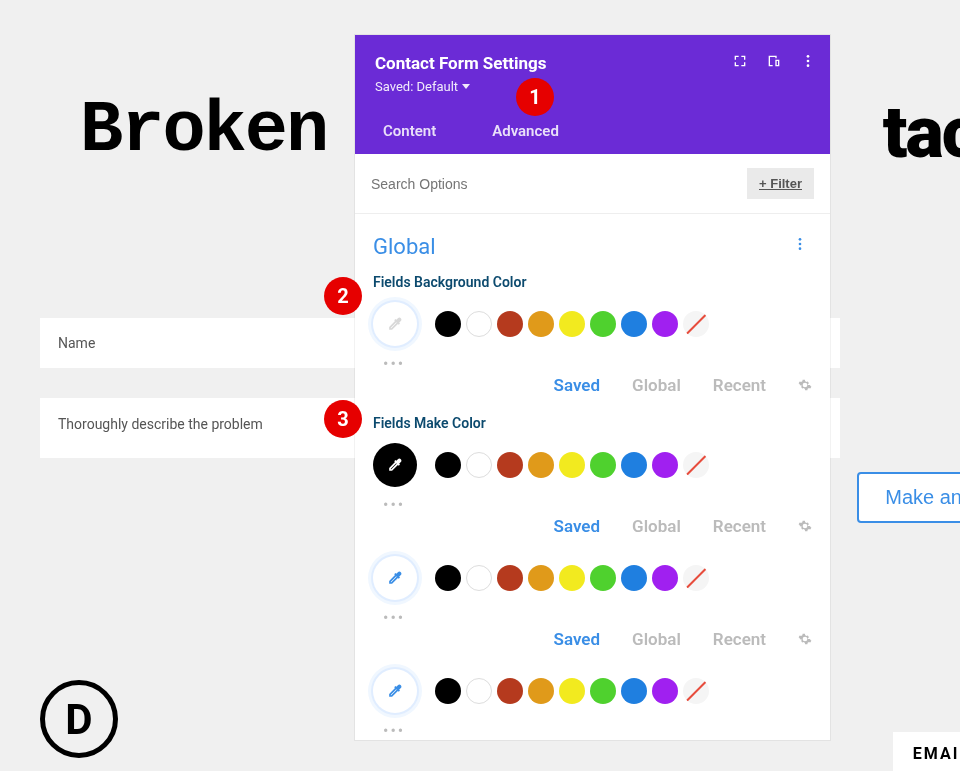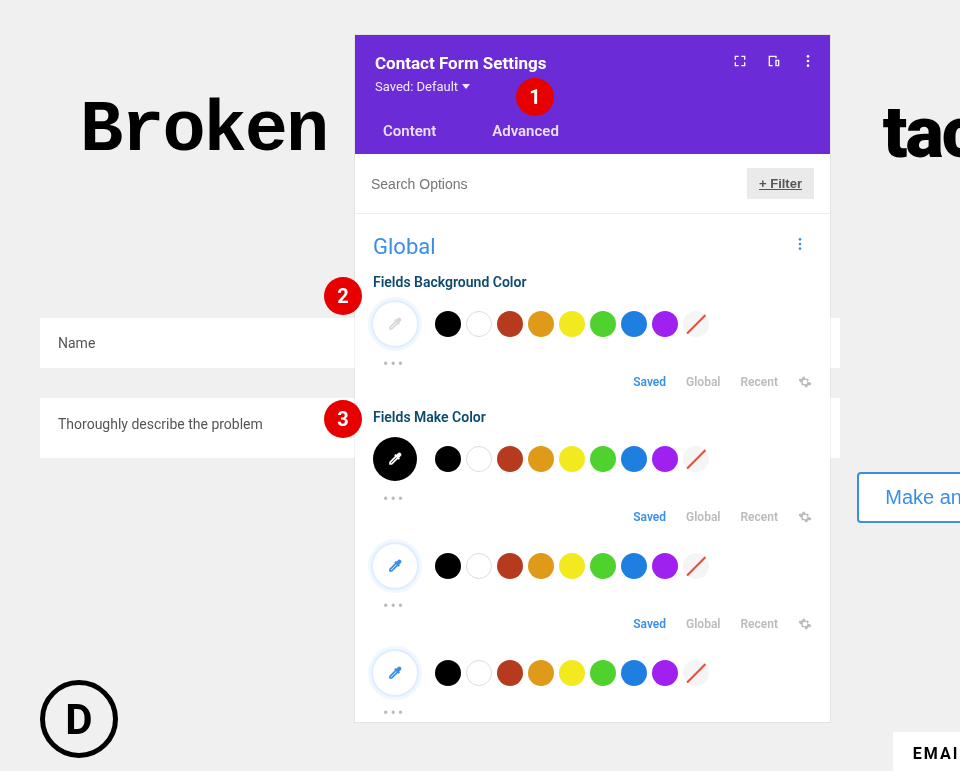--- a/index.html
+++ b/index.html
@@ -167,21 +167,21 @@
   .sw.none {
     background: #f5f5f5;
     position: relative;
     overflow:hidden;
   }
   .sw.none::after {
     content:""; position:absolute; left:50%; top:-10%; width:2px; height:120%; background:#e74c3c;
     transform: rotate(45deg);
   }
   .dots { color:#bbb; letter-spacing:2px; font-size:16px; margin: 4px 0 0 10px; cursor:pointer;}
-  .tag-row { display:flex; justify-content:flex-end; gap:20px; align-items:center; font-size:12px; margin: 2px 0 20px 0;}
+  .tag-row { display:flex; justify-content:flex-end; gap:32px; align-items:center; font-size:17px; margin: 2px 0 20px 0;}
   .tag { color:#bbb; cursor:pointer; font-weight:600;}
   .tag.active { color:#3a8ee6; }
   .gear { width:14px; height:14px; fill:#bbb; cursor:pointer;}
   
   .callout {
     position:absolute;
     width:38px; height:38px; border-radius:50%;
     background:#e60000; color:#fff; font-weight:700; font-size:20px;
     display:flex; align-items:center; justify-content:center;
     z-index:50;

